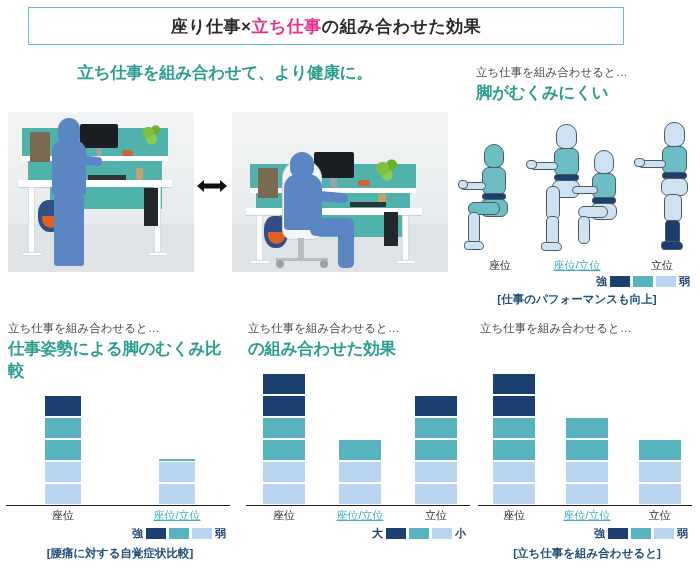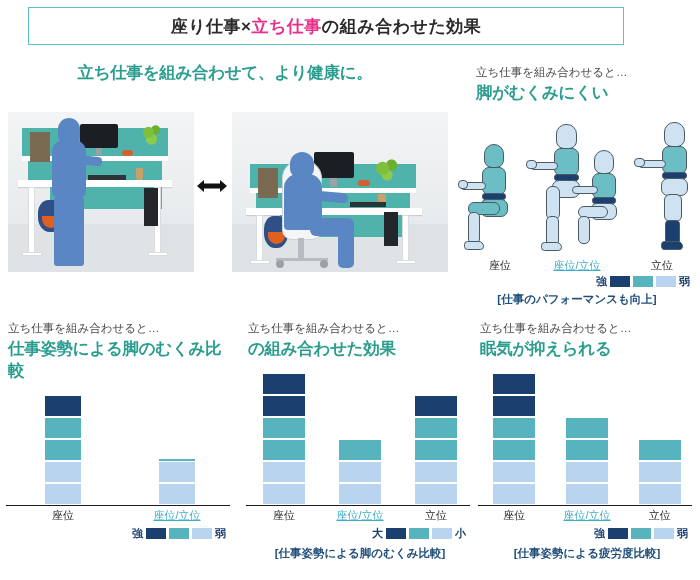--- a/index.html
+++ b/index.html
@@ -283,20 +283,23 @@
     </div>
   <div class="legend-row">
     <div class="legend">
       <span>強</span>
       <span class="sw" style="background:#1b3f6e;"></span>
       <span class="sw" style="background:#57b3bd;"></span>
       <span class="sw" style="background:#b9d4ee;"></span>
       <span>弱</span>
     </div>
   </div>
+  <div class="cap-row">
+    <div class="caption">[腰痛に対する自覚症状比較]</div>
+  </div>
 </div>
 
 <div class="chart-panel" id="chart-swelling">
   <div class="chart-heading">
     <div class="lead">立ち仕事を組み合わせると…</div>
     <div class="big">の組み合わせた効果</div>
   </div>
   <div class="plot">
     <div class="bars">
         <div class="bar-col" style="width: 42px;">
@@ -335,29 +338,25 @@
     </div>
   <div class="legend-row">
     <div class="legend">
       <span>大</span>
       <span class="sw" style="background:#1b3f6e;"></span>
       <span class="sw" style="background:#57b3bd;"></span>
       <span class="sw" style="background:#b9d4ee;"></span>
       <span>小</span>
     </div>
   </div>
-  <div class="cap-row">
-    <div class="caption">[仕事姿勢による脚のむくみ比較]</div>
-  </div>
 </div>
 
 <div class="chart-panel" id="chart-sleepiness">
   <div class="chart-heading">
     <div class="lead">立ち仕事を組み合わせると…</div>
-    <div class="big">眠気が抑えられる</div>
   </div>
   <div class="plot">
     <div class="bars">
         <div class="bar-col" style="width: 42px;">
           <div class="bar-stack" style="width: 42px;">
             <div class="seg" style="height: 22px; background: rgb(185, 212, 238);"></div>
             <div class="seg" style="height: 22px; background: rgb(185, 212, 238);"></div>
             <div class="seg" style="height: 22px; background: rgb(87, 179, 189);"></div>
             <div class="seg" style="height: 22px; background: rgb(87, 179, 189);"></div>
             <div class="seg" style="height: 22px; background: rgb(27, 63, 110);"></div>
@@ -390,15 +389,15 @@
   <div class="legend-row">
     <div class="legend">
       <span>強</span>
       <span class="sw" style="background:#1b3f6e;"></span>
       <span class="sw" style="background:#57b3bd;"></span>
       <span class="sw" style="background:#b9d4ee;"></span>
       <span>弱</span>
     </div>
   </div>
   <div class="cap-row">
-    <div class="caption">[仕事姿勢による疲労度比較]</div>
+    <div class="caption">[立ち仕事を組み合わせると]</div>
   </div>
 </div>
 
 </body></html>

